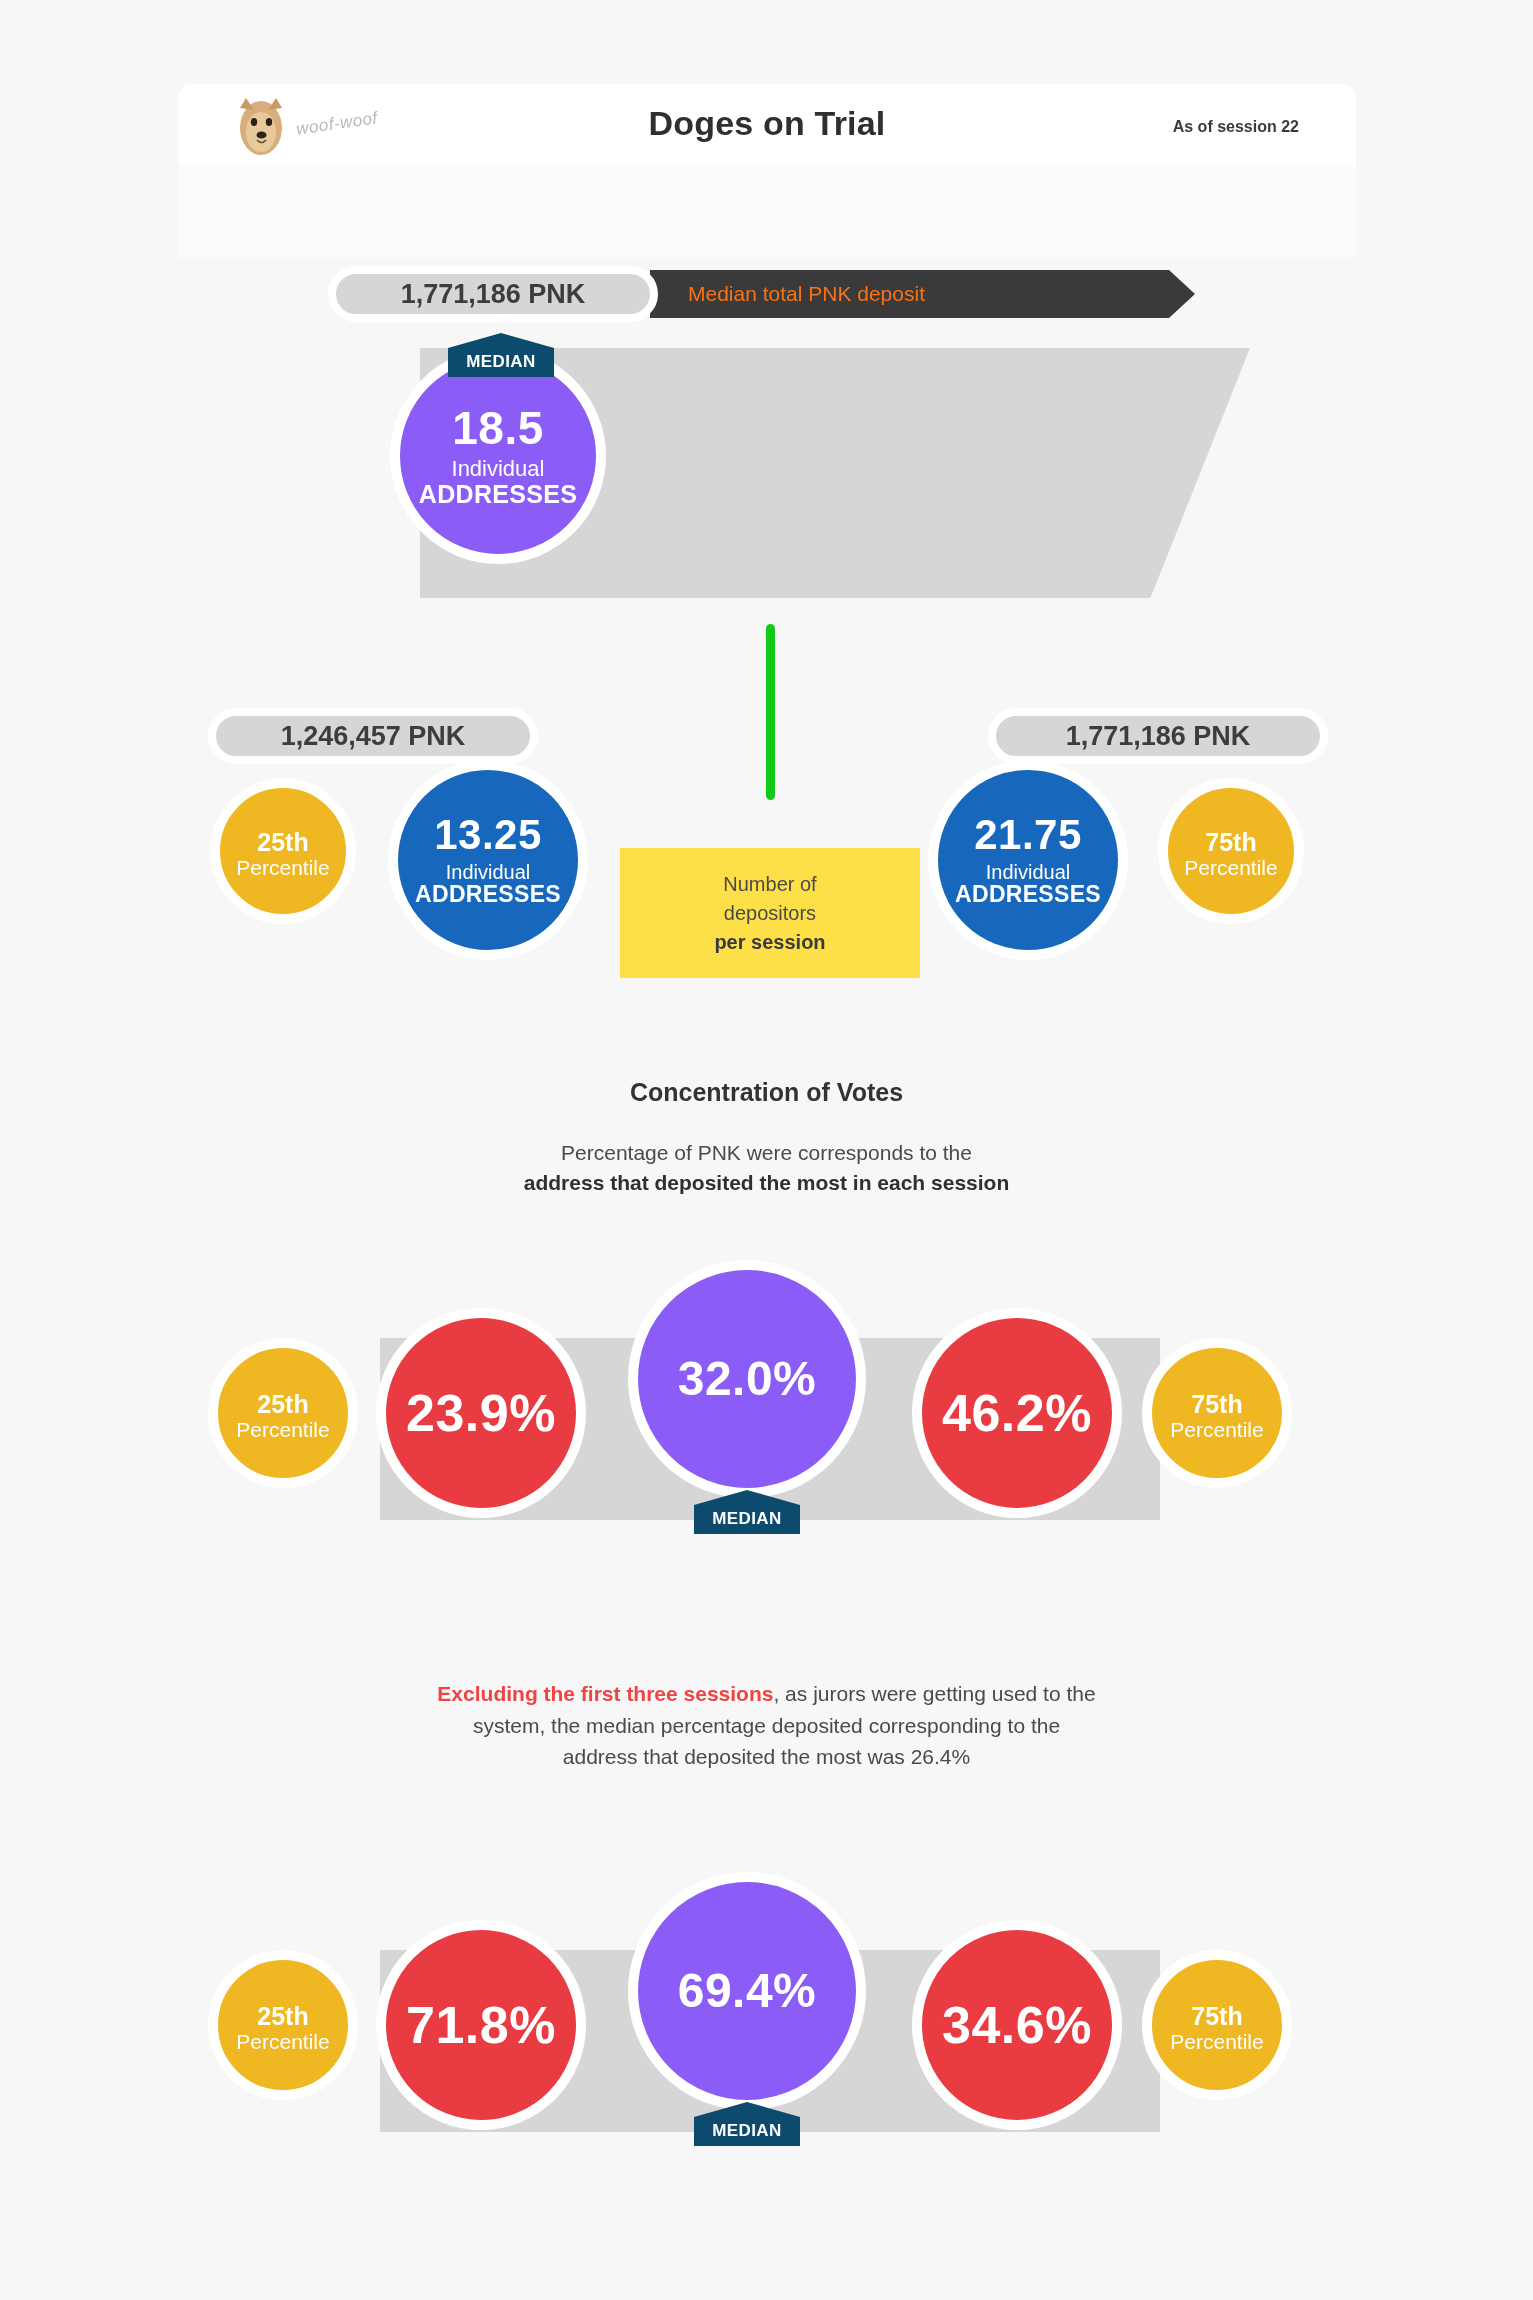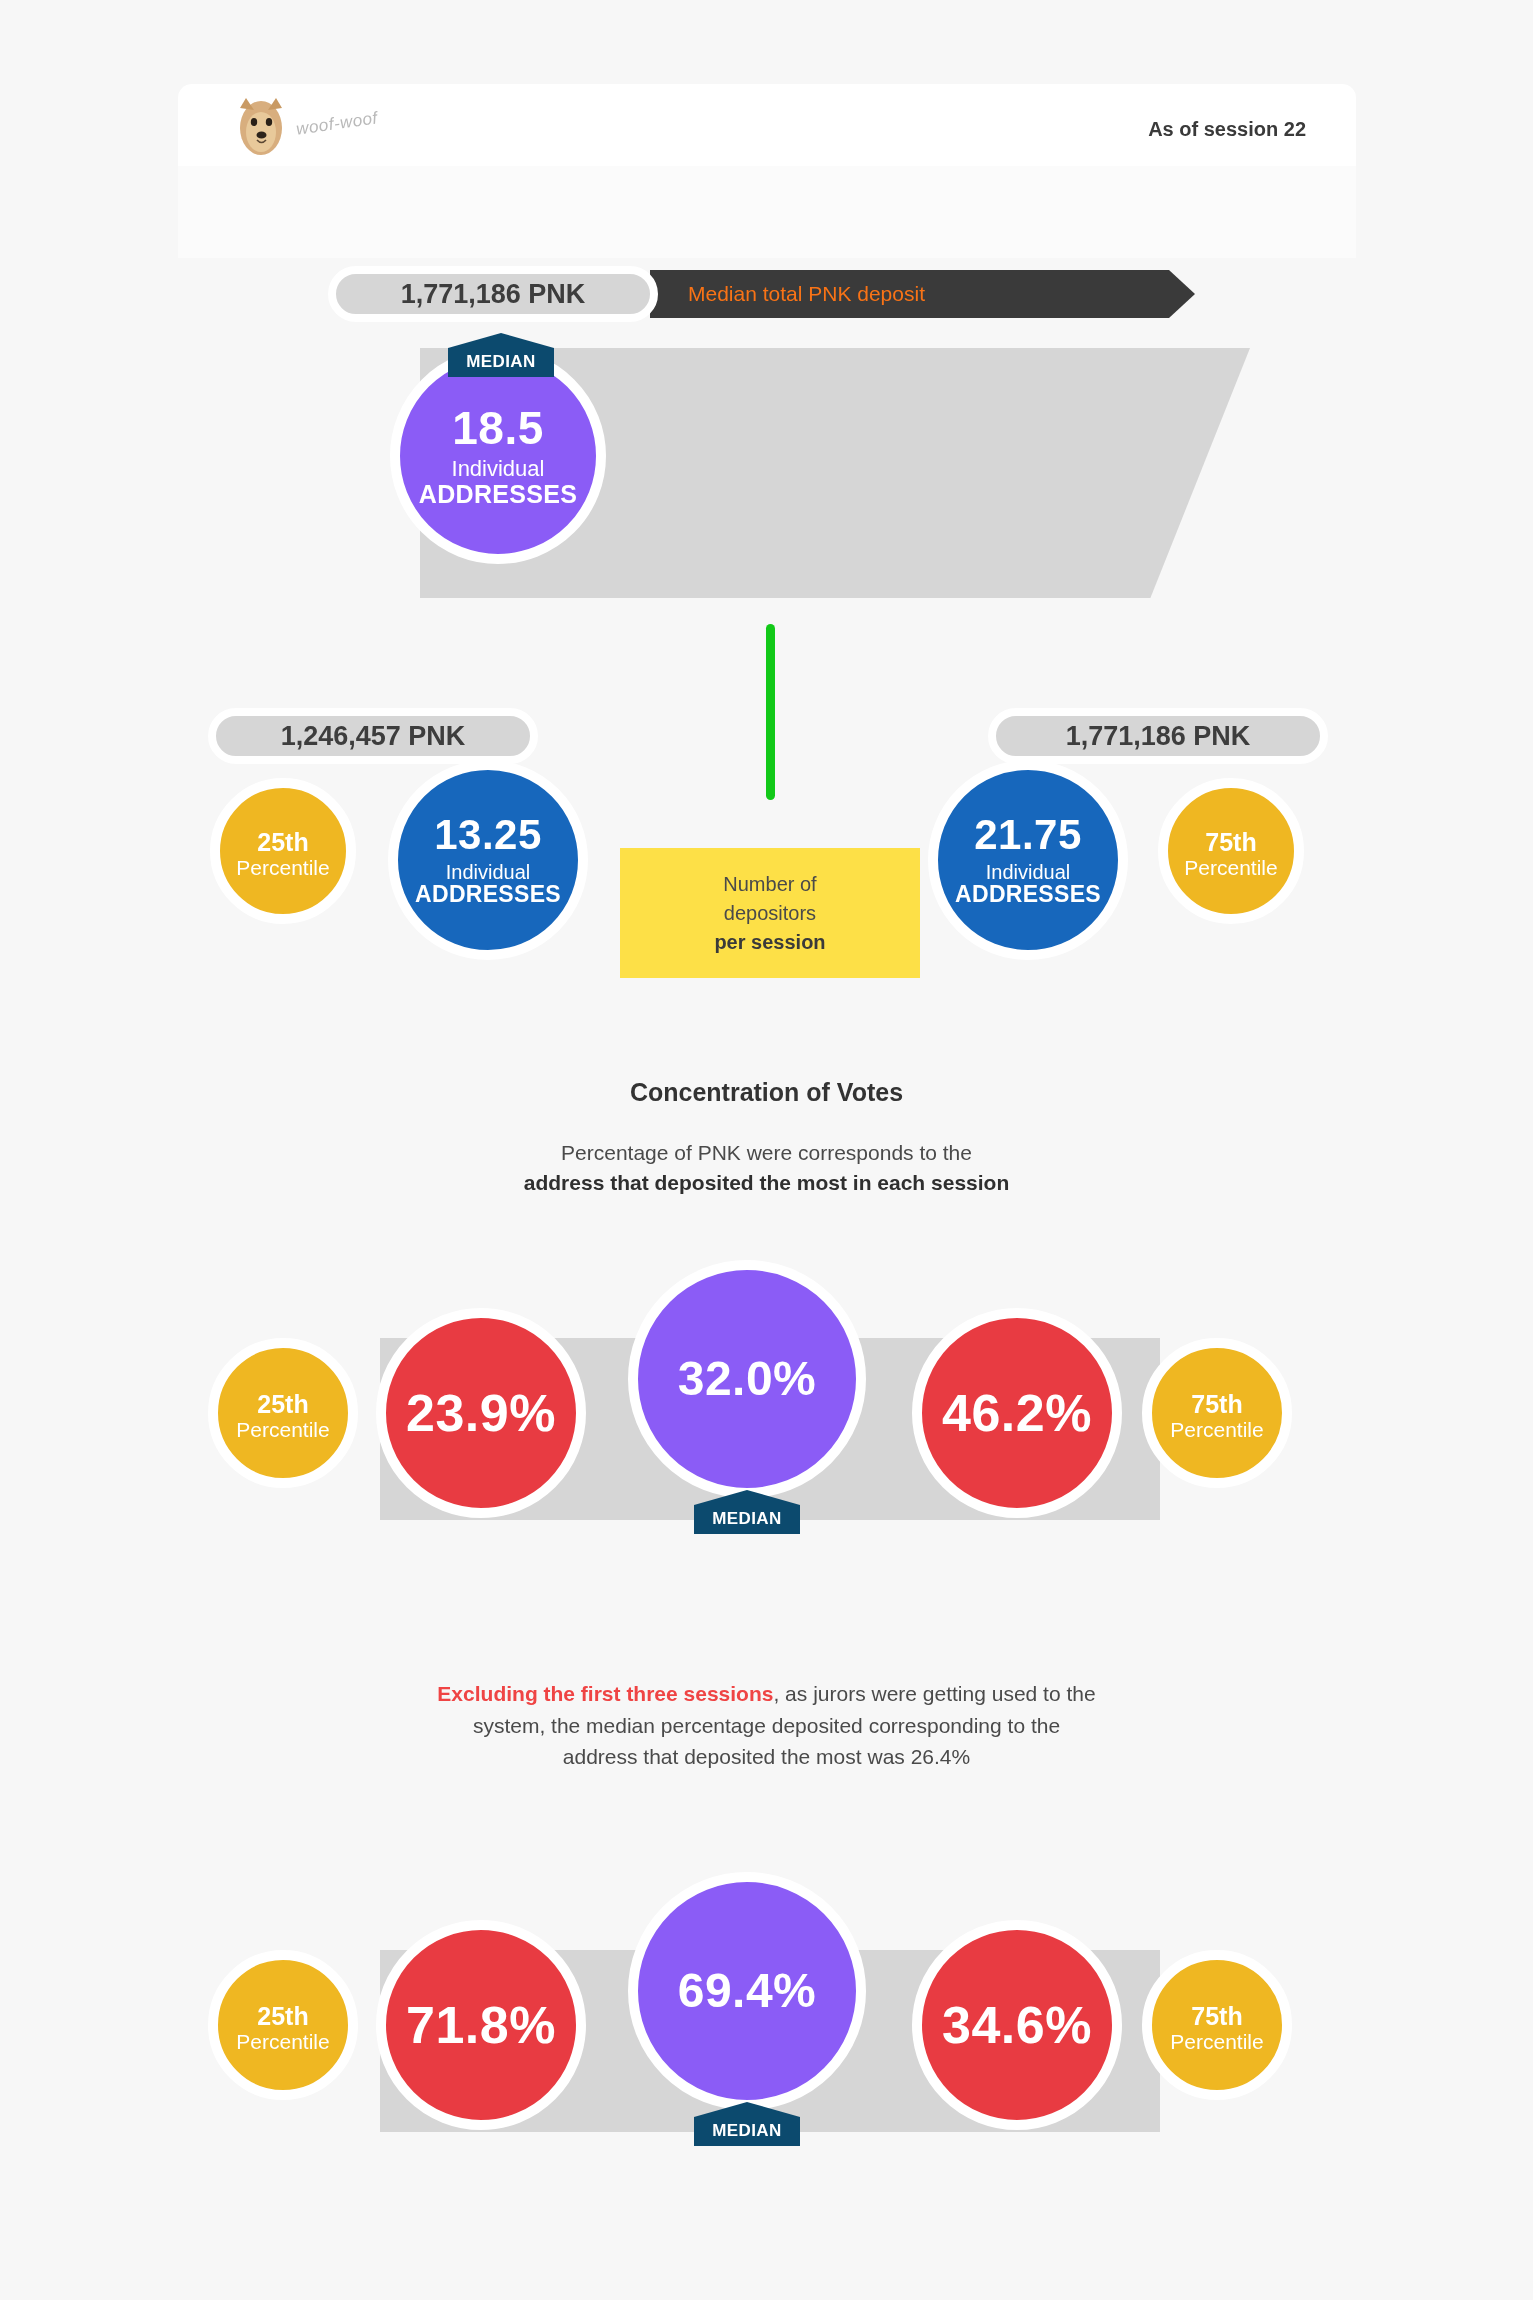--- a/index.html
+++ b/index.html
@@ -53,23 +53,23 @@
     top: 20px;
     width: 100%;
     text-align: center;
     font-size: 34px;
     font-weight: bold;
     color: #2f2f2f;
     letter-spacing: .2px;
   }
   .header-asof {
     position: absolute;
-    right: 50px;
+    right: 57px;
     top: 34px;
-    font-size: 20px;
+    font-size: 16px;
     font-weight: bold;
     color: #3a3a3a;
   }
   .header-body {
     position: absolute;
     left: 178px;
     top: 166px;
     width: 1178px;
     height: 92px;
     background: #fbfbfb;
@@ -229,20 +229,21 @@
       <path d="M8 14 L14 4 L22 16 Z" fill="#c99a63"></path>
       <path d="M50 14 L44 4 L36 16 Z" fill="#c99a63"></path>
       <ellipse cx="29" cy="38" rx="15" ry="20" fill="#e8c99a"></ellipse>
       <ellipse cx="22" cy="28" rx="3.2" ry="4" fill="#2a2118"></ellipse>
       <ellipse cx="37" cy="28" rx="3.2" ry="4" fill="#2a2118"></ellipse>
       <ellipse cx="29.5" cy="41" rx="5" ry="3.6" fill="#2e241a"></ellipse>
       <path d="M25 46 q4.5 5 9 0" stroke="#5a4632" stroke-width="1.6" fill="none"></path>
     </svg>
   </div>
   <div class="header-logo-text">woof-woof</div>
+  <div class="header-title">Doges on Trial</div>
   <div class="header-asof">As of session 22</div>
 </div>
 <div class="header-body"></div>
 
 <div class="trapezoid" style="left:420px; top:348px; width:830px; height:250px; clip-path: polygon(0 0, 100% 0, 88% 100%, 0 100%);"></div>
 
 <div class="pnk-pill" style="left:328px; top:266px; width:330px;">
   <span>1,771,186 PNK</span>
 </div>
 

